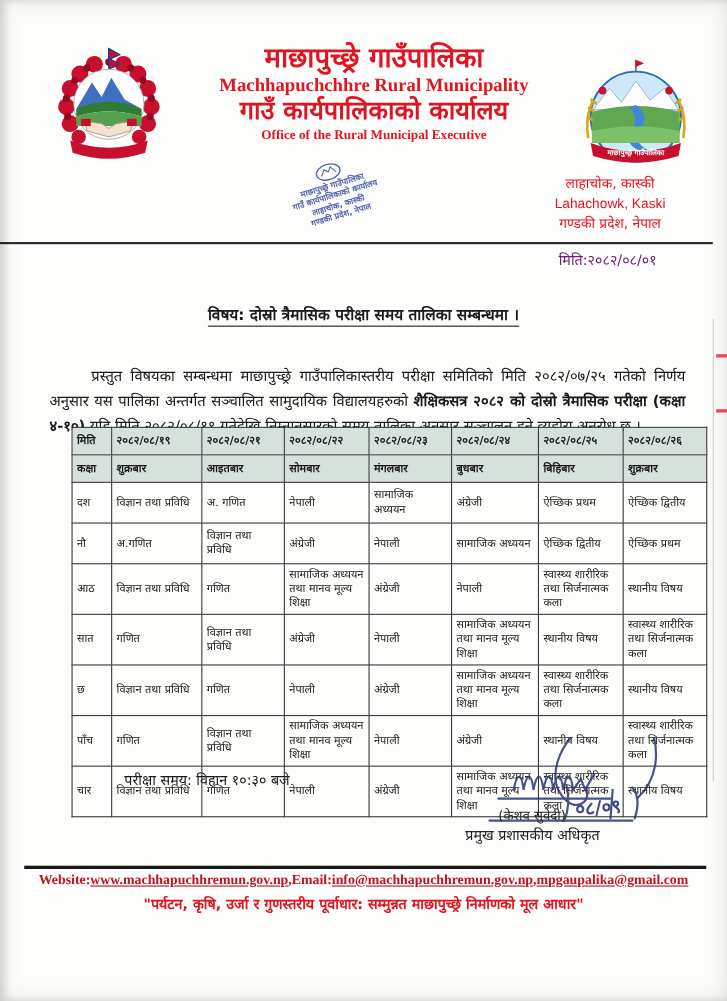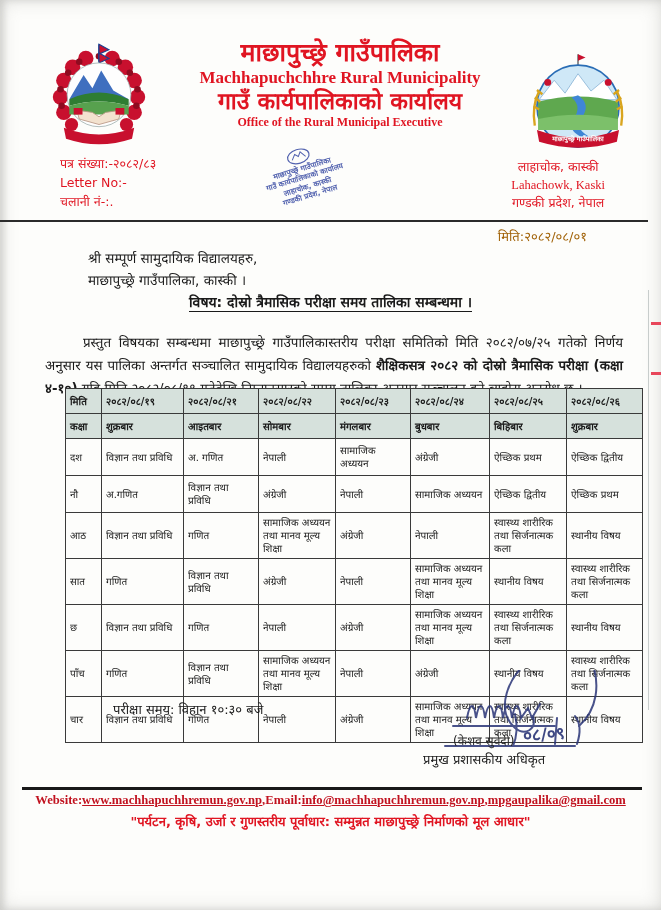--- a/index.html
+++ b/index.html
@@ -15,33 +15,33 @@
   .logo-left{left:44px; top:40px; width:110px; height:114px;}
   .logo-right{left:524px; top:50px; width:108px; height:108px;}
   .titles{position:absolute; left:150px; top:38px; width:380px; text-align:center; line-height:1.18;}
   .t-np1{font-size:25px; font-weight:bold;}
   .t-en1{font-size:17px; font-weight:bold; font-family:"Liberation Serif",serif;}
   .t-np2{font-size:23px; font-weight:bold;}
   .t-en2{font-size:12px; font-weight:bold; font-family:"Liberation Serif",serif;}
   
   .meta-left{position:absolute; left:60px; top:155px; font-size:12.5px; line-height:1.5;}
   .meta-right{position:absolute; right:56px; top:158px; font-size:12.5px; line-height:1.45; text-align:center;}
-  .meta-right .en{font-family:Liberation Serif, serif;text-align:center;}
+  .meta-right .en{font-family:Liberation Sans, sans-serif;text-align:center;}
   .rule{position:absolute; left:0; top:220px; width:648px; border-top:2px solid #2b2b2b;}
-  .date-line{position:absolute; right:74px; top:227px; font-size:13px; color:#a16207;}
+  .date-line{position:absolute; right:64px; top:227px; font-size:13px; color:#701a75;}
   
   .stamp{
     position:absolute; left:248px; top:147px; width:120px; height:82px;
     transform:rotate(-17deg); color:#3c4ea5; opacity:.88; text-align:center;
     font-size:7.5px; font-weight:bold; line-height:1.25; pointer-events:none;
   }
   .stamp svg{display:block; margin:0 auto;}
   
   .addressee{position:absolute; left:88px; top:248px; font-size:13.5px; line-height:1.6;}
-  .subject{position:absolute; left:0; top:292px; width:100%; text-align:center; font-size:14px; font-weight:bold;}
+  .subject{position:absolute; left:0; top:276px; width:100%; text-align:center; font-size:14px; font-weight:bold;}
   .subject span{border-bottom:1.5px solid #1a1a1a; padding-bottom:1px;}
   .body-par{
     position:absolute; left:45px; top:318px; width:578px;
     font-size:13.4px; line-height:1.72; text-align:justify; text-indent:38px;
   }
   
   table.exam{
     position:absolute; left:65px; top:388px; border-collapse:collapse;
     font-size:10px; line-height:1.3; table-layout:fixed; width:578px;
   }
@@ -139,49 +139,40 @@
     <text x="50" y="84" font-size="6" fill="#ffffff" text-anchor="middle" font-weight="bold">माछापुच्छ्रे गाउँपालिका</text>
   </svg>
 
   <div class="titles">
     <div class="t-np1 red">माछापुच्छ्रे गाउँपालिका</div>
     <div class="t-en1 red">Machhapuchchhre Rural Municipality</div>
     <div class="t-np2 red">गाउँ कार्यपालिकाको कार्यालय</div>
     <div class="t-en2 red">Office of the Rural Municipal Executive</div>
   </div>
 
-  <div class="meta-left red">
-    <div>पत्र संख्या:-२०८२/८३</div>
-    <div>Letter No:-</div>
-    <div>चलानी नं-:.</div>
-  </div>
   <div class="meta-right red">
     <div>लाहाचोक, कास्की</div>
     <div class="en">Lahachowk, Kaski</div>
     <div>गण्डकी प्रदेश, नेपाल</div>
   </div>
 
   <div class="stamp">
     <svg width="26" height="16" viewBox="0 0 26 16">
       <ellipse cx="13" cy="8" rx="11" ry="7" fill="none" stroke="#3c4ea5" stroke-width="1.2"></ellipse>
       <path d="M6 10 l4-5 3 3 3-4 4 6" fill="none" stroke="#3c4ea5" stroke-width="1"></path>
     </svg>
     <div>माछापुच्छ्रे गाउँपालिका</div>
     <div>गाउँ कार्यपालिकाको कार्यालय</div>
     <div>लाहाचोक, कास्की</div>
     <div>गण्डकी प्रदेश, नेपाल</div>
   </div>
 
   <div class="rule"></div>
   <div class="date-line">मिति:२०८२/०८/०१</div>
 
-  <div class="addressee">
-    <div>श्री सम्पूर्ण सामुदायिक विद्यालयहरु,</div>
-    <div>माछापुच्छ्रे गाउँपालिका, कास्की ।</div>
-  </div>
 
   <div class="subject">
     <span>विषय: दोस्रो त्रैमासिक परीक्षा समय तालिका सम्बन्धमा ।</span>
   </div>
 
   <p class="body-par"><span>प्रस्तुत विषयका सम्बन्धमा माछापुच्छ्रे गाउँपालिकास्तरीय परीक्षा समितिको मिति २०८२/०७/२५ गतेको निर्णय अनुसार यस पालिका अन्तर्गत सञ्चालित सामुदायिक विद्यालयहरुको </span><b>शैक्षिकसत्र २०८२ को दोस्रो त्रैमासिक परीक्षा (कक्षा ४-१०)</b><span>  यहि मिति २०८२/०८/१९ गतेदेखि निम्नानुसारको समय तालिका अनुसार सञ्चालन हुने व्यहोरा अनुरोध छ ।</span></p>
 
   <table class="exam">
     <colgroup>
         <col style="width: 36px;">

